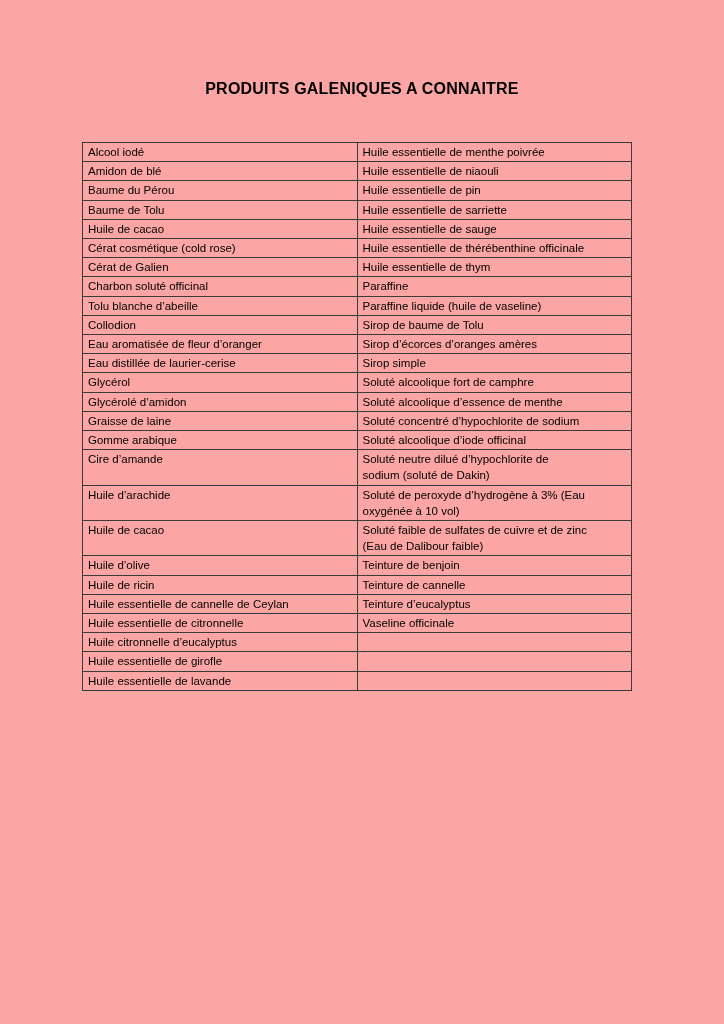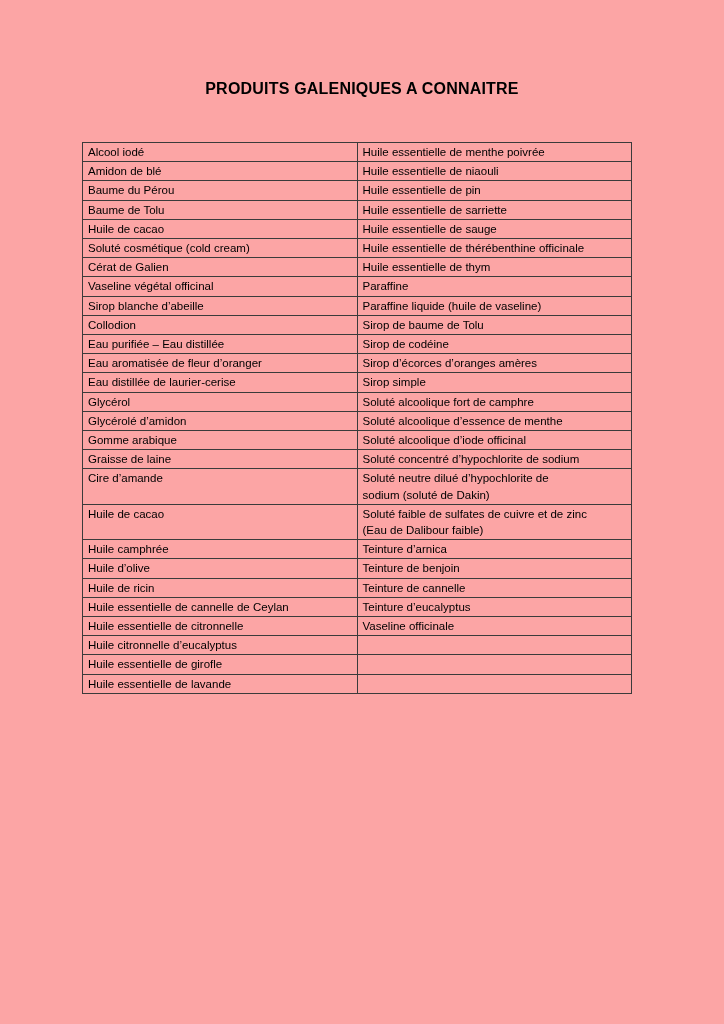--- a/index.html
+++ b/index.html
@@ -72,80 +72,77 @@
         </tr>
         <tr>
           <td>Baume de Tolu</td>
           <td>Huile essentielle de sarriette</td>
         </tr>
         <tr>
           <td>Huile de cacao</td>
           <td>Huile essentielle de sauge</td>
         </tr>
         <tr>
-          <td>Soluté cosmétique (cold cream)</td>
+          <td>Cérat cosmétique (cold rose)</td>
           <td>Huile essentielle de thérébenthine officinale</td>
         </tr>
         <tr>
           <td>Cérat de Galien</td>
           <td>Huile essentielle de thym</td>
         </tr>
         <tr>
-          <td>Vaseline végétal officinal</td>
+          <td>Charbon soluté officinal</td>
           <td>Paraffine</td>
         </tr>
         <tr>
-          <td>Sirop blanche d’abeille</td>
+          <td>Tolu blanche d’abeille</td>
           <td>Paraffine liquide (huile de vaseline)</td>
         </tr>
         <tr>
           <td>Collodion</td>
           <td>Sirop de baume de Tolu</td>
-        </tr>
-        <tr>
-          <td>Eau purifiée – Eau distillée</td>
-          <td>Sirop de codéine</td>
         </tr>
         <tr>
           <td>Eau aromatisée de fleur d’oranger</td>
           <td>Sirop d’écorces d’oranges amères</td>
         </tr>
         <tr>
           <td>Eau distillée de laurier-cerise</td>
           <td>Sirop simple</td>
         </tr>
         <tr>
           <td>Glycérol</td>
           <td>Soluté alcoolique fort de camphre</td>
         </tr>
         <tr>
           <td>Glycérolé d’amidon</td>
           <td>Soluté alcoolique d’essence de menthe</td>
         </tr>
         <tr>
+          <td>Graisse de laine</td>
+          <td>Soluté concentré d’hypochlorite de sodium</td>
+        </tr>
+        <tr>
           <td>Gomme arabique</td>
           <td>Soluté alcoolique d’iode officinal</td>
-        </tr>
-        <tr>
-          <td>Graisse de laine</td>
-          <td>Soluté concentré d’hypochlorite de sodium</td>
         </tr>
         <tr>
           <td>Cire d’amande</td>
           <td>Soluté neutre dilué d’hypochlorite de
 sodium (soluté de Dakin)</td>
         </tr>
         <tr>
+          <td>Huile d’arachide</td>
+          <td>Soluté de peroxyde d’hydrogène à 3% (Eau
+oxygénée à 10 vol)</td>
+        </tr>
+        <tr>
           <td>Huile de cacao</td>
           <td>Soluté faible de sulfates de cuivre et de zinc
 (Eau de Dalibour faible)</td>
-        </tr>
-        <tr>
-          <td>Huile camphrée</td>
-          <td>Teinture d’arnica</td>
         </tr>
         <tr>
           <td>Huile d’olive</td>
           <td>Teinture de benjoin</td>
         </tr>
         <tr>
           <td>Huile de ricin</td>
           <td>Teinture de cannelle</td>
         </tr>
         <tr>

